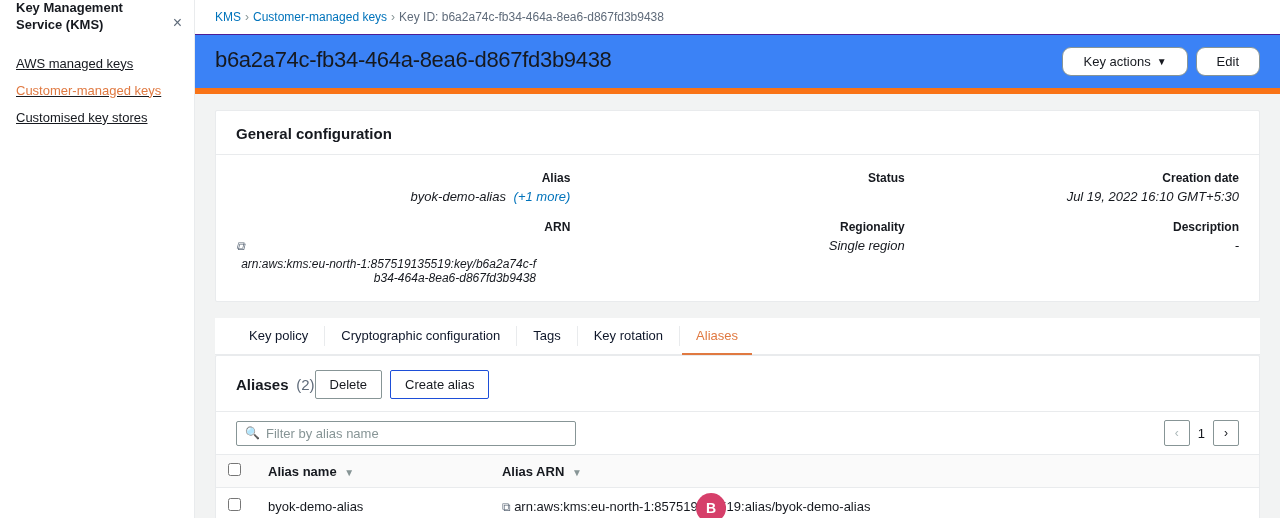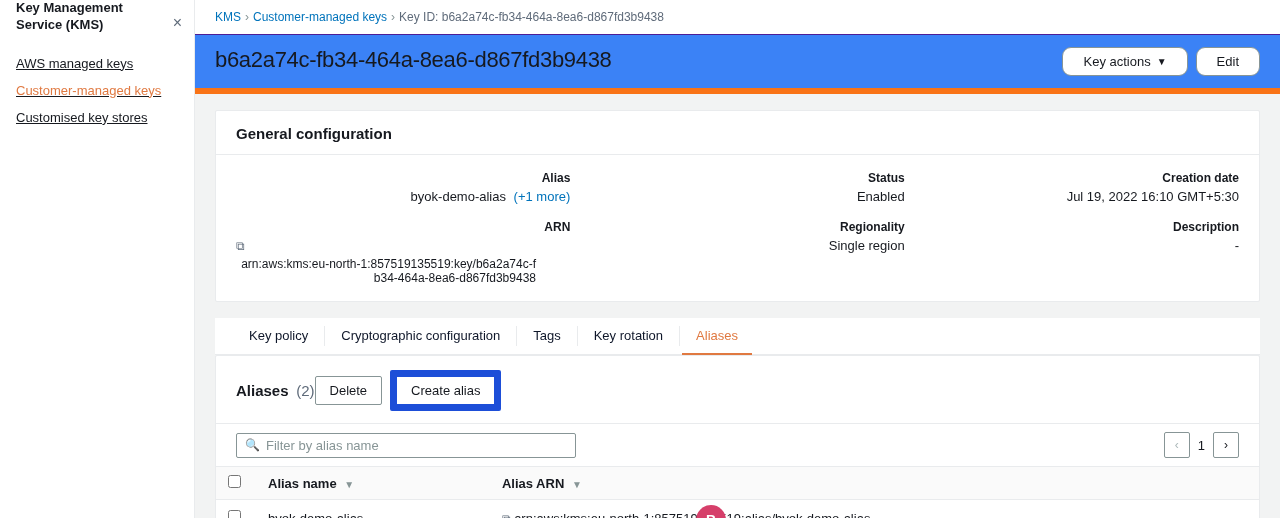--- a/index.html
+++ b/index.html
@@ -132,20 +132,21 @@
     .config-item label {
       font-size: 12px;
       font-weight: 600;
       color: #16191f;
       display: block;
       margin-bottom: 4px;
     }
     .config-item .value {
       font-size: 13px;
       color: #16191f;
+      font-style: italic;
     }
     .config-item .value.arn {
       font-size: 12px;
       display: flex;
       align-items: flex-start;
       gap: 4px;
       flex-wrap: wrap;
       max-width: 300px;
     }
     .copy-icon {
@@ -220,21 +221,21 @@
       padding: 6px 14px;
       border: 1px solid #879596;
       background: #fff;
       border-radius: 2px;
       font-size: 13px;
       cursor: pointer;
       color: #16191f;
     }
     .btn-create-alias {
       padding: 6px 14px;
-      border: 7px solid #1d4ed8;
+      border: 1px solid #1d4ed8;
       background: #fff;
       border-radius: 2px;
       font-size: 13px;
       cursor: pointer;
       color: #16191f;
       font-weight: 500;
     }
     .search-input-wrapper {
       display: flex;
       align-items: center;
@@ -376,21 +377,20 @@
         <div class="config-item">
           <label>Alias</label>
           <div class="value">
             <span>byok-demo-alias</span>
             <span style="color:#0073bb; cursor:pointer; margin-left:4px;">(+1 more)</span>
           </div>
         </div>
 
         <div class="config-item">
           <label>Status</label>
-          <div class="value">Enabled</div>
         </div>
 
         <div class="config-item">
           <label>Creation date</label>
           <div class="value">Jul 19, 2022 16:10 GMT+5:30</div>
         </div>
 
         <div class="config-item" style="grid-column: 1;">
           <label>ARN</label>
           <div class="value arn">

